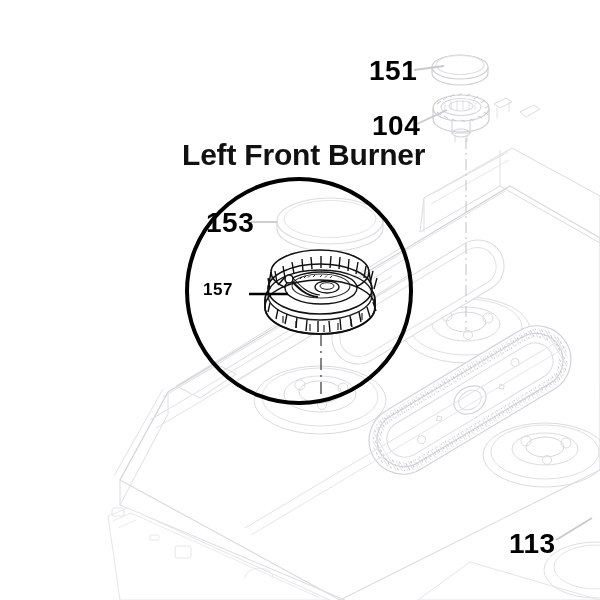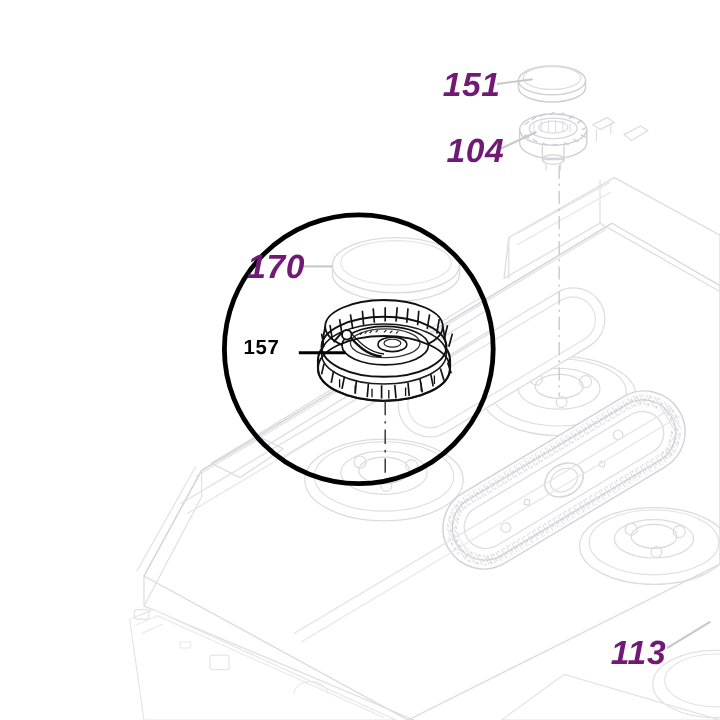--- a/index.html
+++ b/index.html
@@ -28,24 +28,23 @@
   }
   .callout-label {
     position: absolute;
     font-family: "Liberation Sans", sans-serif;
     font-weight: bold;
     white-space: nowrap;
     user-select: none;
     line-height: 1;
   }
   .callout-faint {
-    color: #701a75;
+    color: #000000;
     font-size: 28px;
     letter-spacing: 0.5px;
-    font-style: italic;
   }
   .callout-primary {
     color: #000000;
     font-size: 17px;
     letter-spacing: 0.5px;
   }
   #diagram-title {
     position: absolute;
     font-family: "Liberation Sans", sans-serif;
     font-weight: bold;
@@ -288,24 +287,25 @@
 
     <g fill="none">
       <line x1="414" y1="70" x2="444" y2="66" stroke="#c9c9c9" stroke-width="1.8"></line>
       <line x1="417" y1="124" x2="447" y2="110" stroke="#c9c9c9" stroke-width="1.8"></line>
       <line x1="251" y1="222" x2="277" y2="222" stroke="#c9c9c9" stroke-width="1.8"></line>
       <line x1="249" y1="294" x2="288" y2="294" stroke="#000000" stroke-width="2.4"></line>
       <line x1="556" y1="540" x2="592" y2="518" stroke="#c9c9c9" stroke-width="1.8"></line>
     </g>
   </svg>
 
+  <div id="diagram-title" style="left:182px; top:138px;">Left Front Burner</div>
 
   <div class="callout-label callout-faint" style="left:369px; top:57px;">151</div>
 
   <div class="callout-label callout-faint" style="left:372px; top:112px;">104</div>
 
-  <div class="callout-label callout-faint" style="left:206px; top:209px;">170</div>
+  <div class="callout-label callout-faint" style="left:206px; top:209px;">153</div>
 
   <div class="callout-label callout-primary" style="left:203px; top:281px;">157</div>
 
   <div class="callout-label callout-faint" style="left:509px; top:530px;">113</div>
 
 </div>
 
 </body></html>

